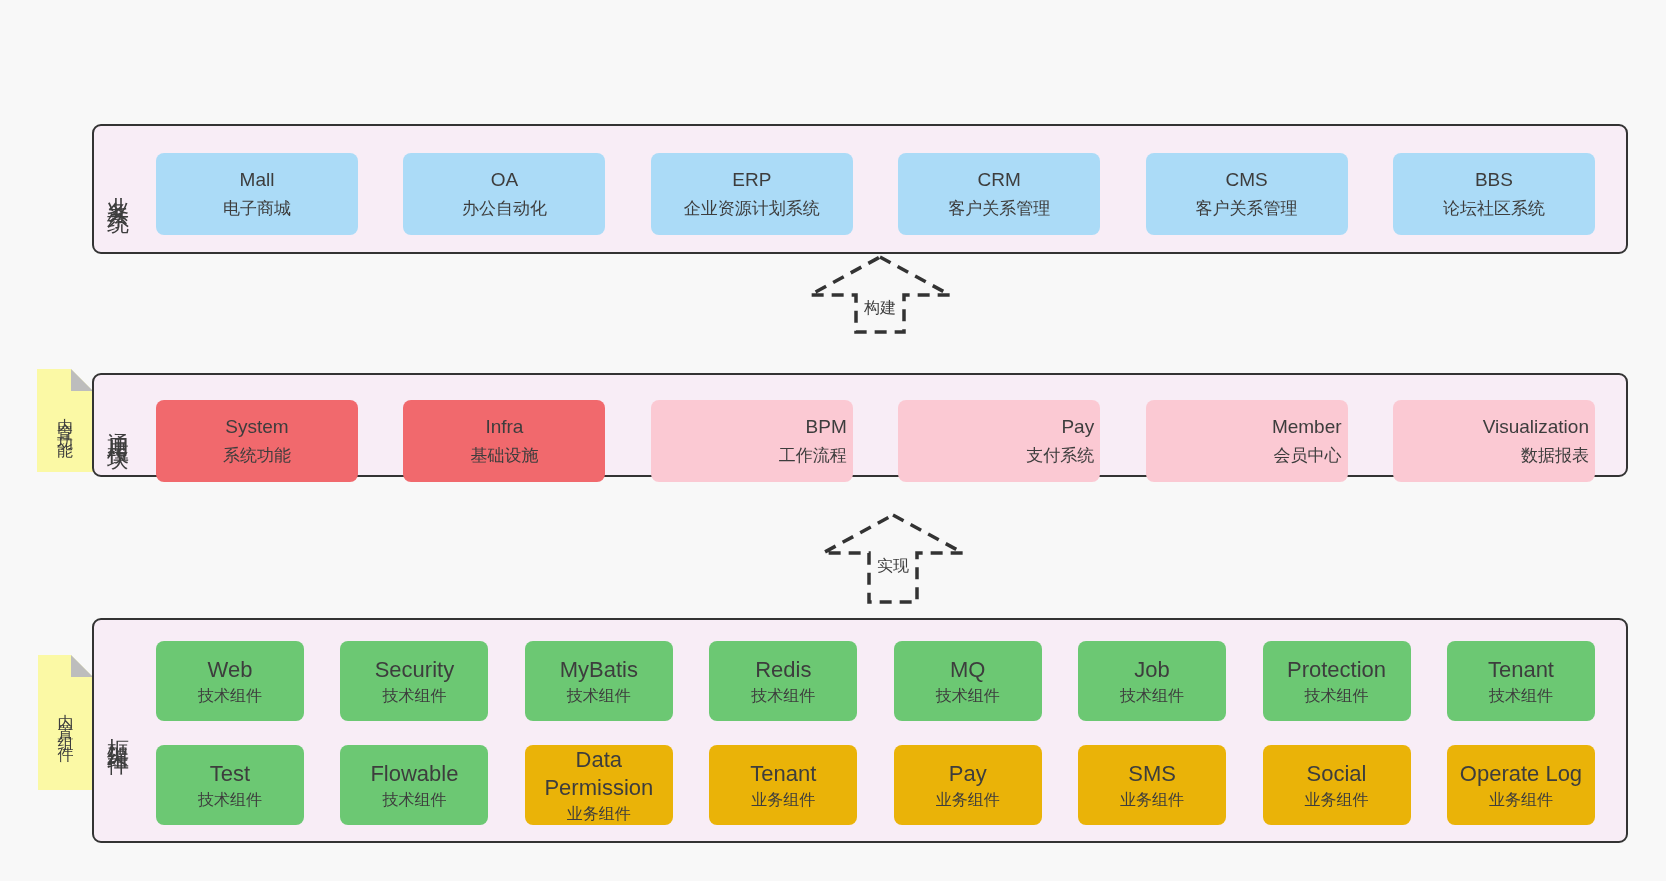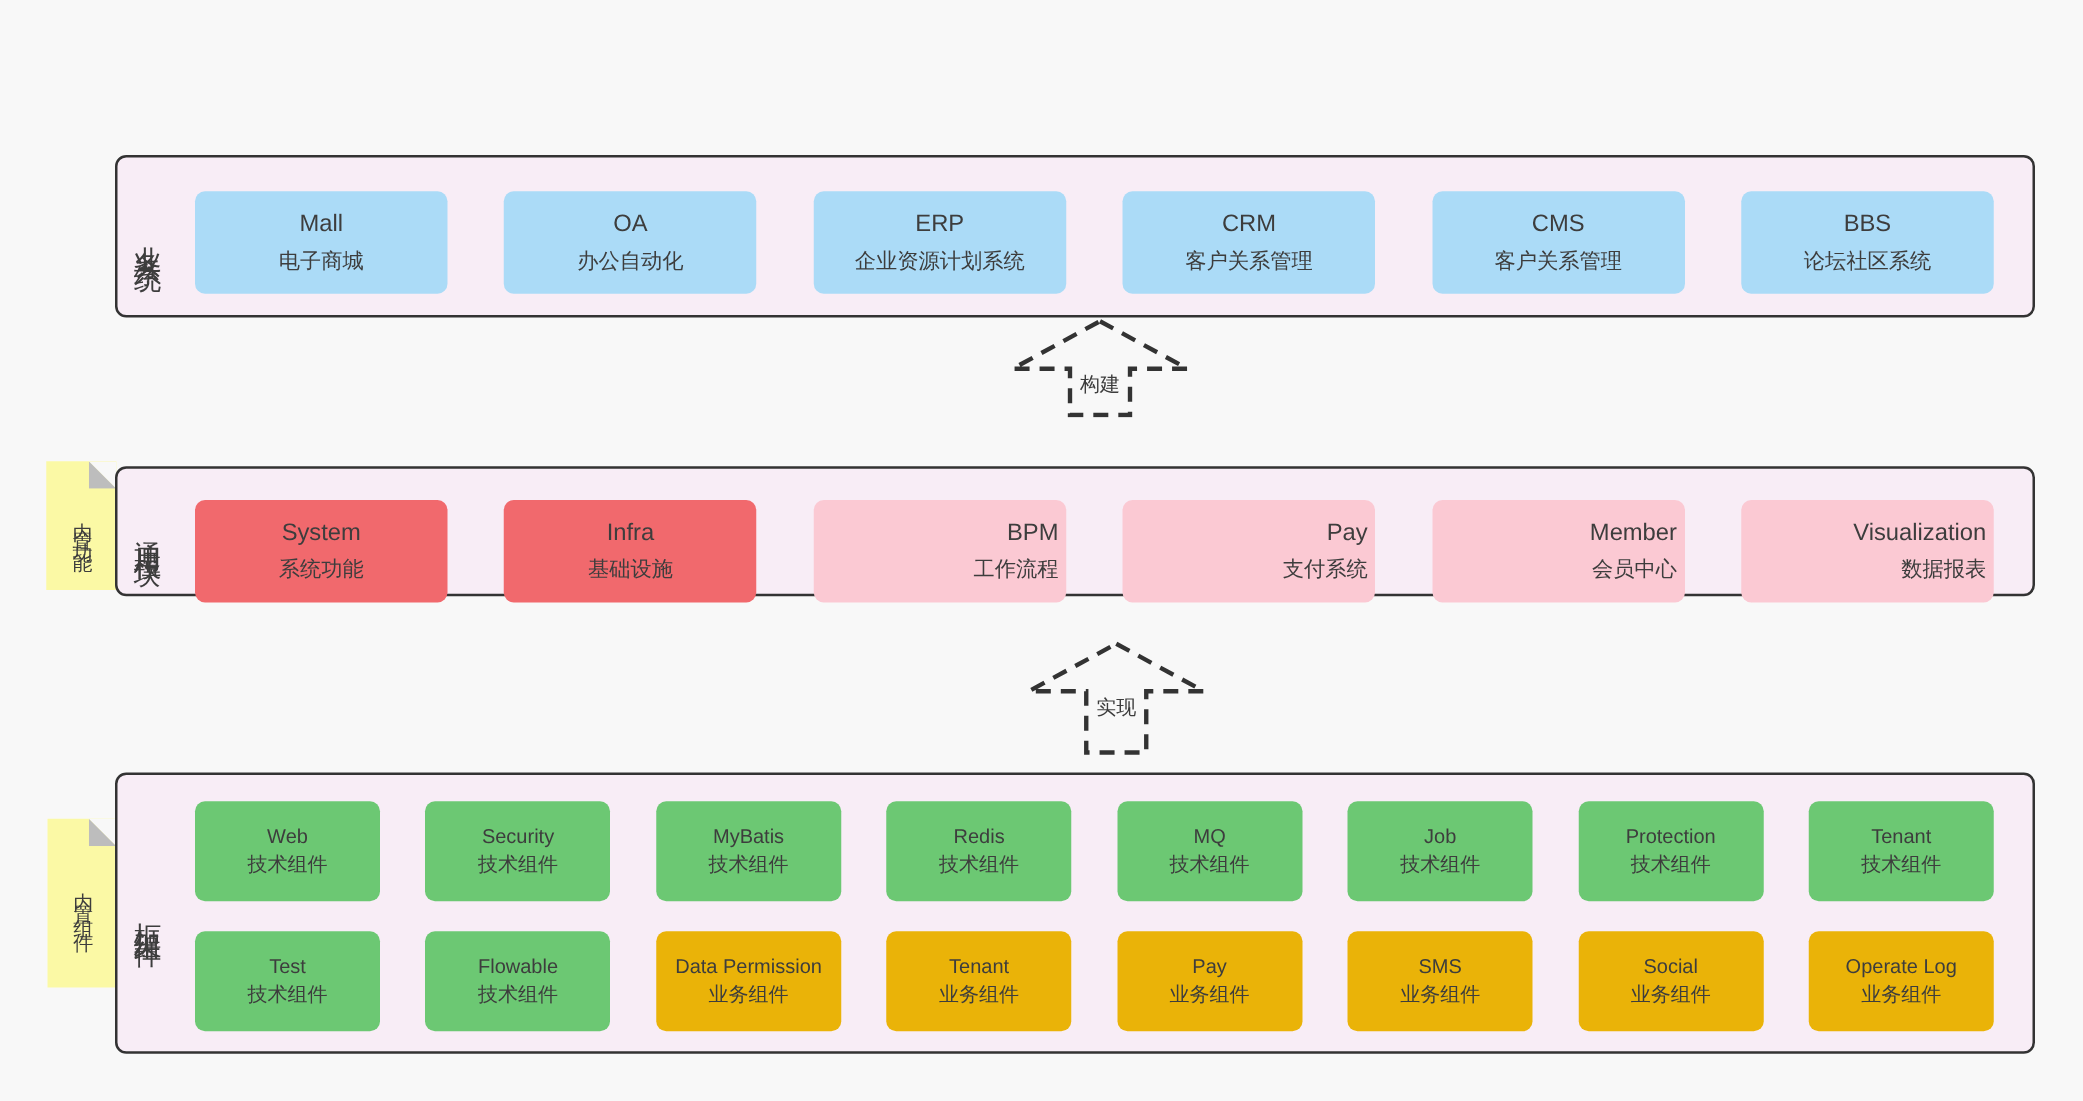--- a/index.html
+++ b/index.html
@@ -34,21 +34,21 @@
   #panel-framework .box-row.r2{top:125px;}
   .box{
     border-radius:8px;box-sizing:border-box;padding:4px 6px;
     display:flex;flex-direction:column;align-items:center;justify-content:center;
     text-align:center;
   }
   .box.w6{width:202px;height:82px;}
   .box.w8{width:148px;height:80px;}
   .box .t{font-size:19px;line-height:1.3;}
   .box .s{font-size:17px;line-height:1.3;margin-top:5px;}
-  .box.w8 .t{font-size:16px;line-height:1.25;}
+  .box.w8 .t{font-size:22px;line-height:1.25;}
   .box.w8 .s{font-size:16px;line-height:1.25;margin-top:3px;}
   .blue{background:#abdbf7;}
   .red{background:#f1696d;}
   .pink{background:#fbc9d3;align-items:flex-end;}
   .green{background:#6cc873;}
   .lightgreen{background:#eab308;}
   
   .arrow{position:absolute;}
   .arrow svg{display:block;}
   .arrow .arrow-label{

